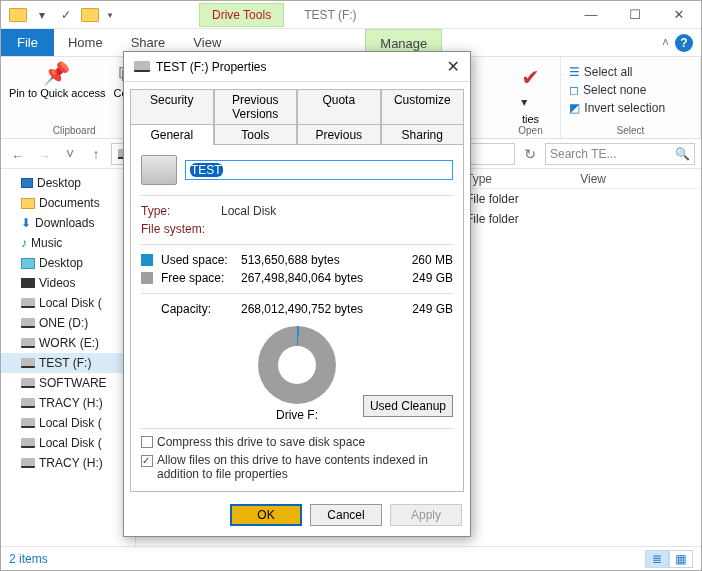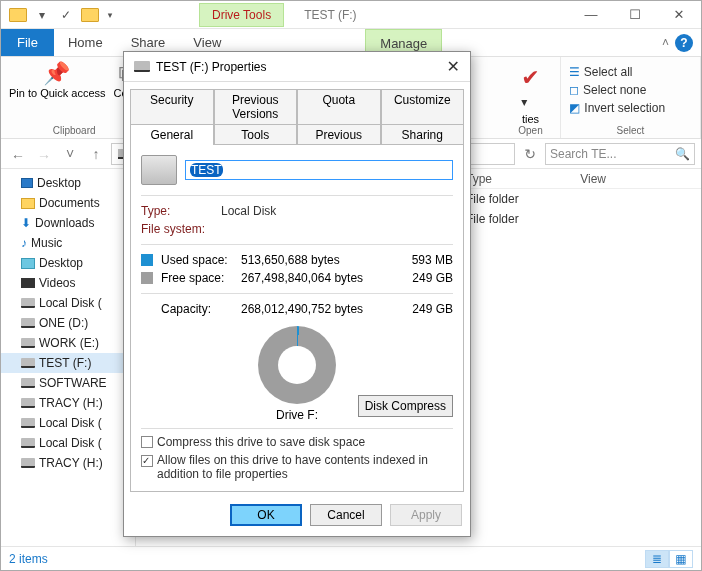--- a/index.html
+++ b/index.html
@@ -104,21 +104,21 @@
   .space-row .pretty { width:60px; text-align:right; }
   .used-sw { background:#1e90d2; }
   .free-sw { background:#9e9e9e; }
   .donut { width:78px;height:78px;border-radius:50%; background:conic-gradient(#1e90d2 0 0.8%, #9e9e9e 0 100%); margin:8px auto 0; position:relative; }
   .donut::after{content:"";position:absolute;inset:20px;background:#fff;border-radius:50%;}
   .drive-label { text-align:center; margin:4px 0 6px; }
   .cleanup-btn { position:absolute; right:10px; top:250px; border:1px solid #888; background:#eee; padding:3px 6px; font-size:12px; }
   .opt-row { margin:4px 0 0; }
   .m-buttons { display:flex; justify-content:flex-end; gap:8px; padding:6px 8px 10px; }
   .m-btn { width:72px; height:22px; border:1px solid #999; background:#eee; font-size:12px; display:flex; align-items:center; justify-content:center; }
-  .m-btn.primary { border:2px solid #0a64c2; background:#7dd3fc; }
+  .m-btn.primary { border:2px solid #0a64c2; background:#eab308; }
   .m-btn.disabled { color:#999; border-color:#ccc; }
 </style>
 </head>
 <body>
 
 <div class="titlebar">
   <div class="qa">
     <span class="tb-icon">
         <span class="folder-icon"></span>
       </span>
@@ -331,38 +331,38 @@
         <span class="v">Local Disk</span>
       </div>
     <div class="kv">
         <span class="k">File system:</span>
       </div>
     <div class="hr"></div>
     <div class="space-row">
       <span class="sw used-sw"></span>
       <span class="lbl">Used space:</span>
       <span class="bytes">513,650,688 bytes</span>
-      <span class="pretty">593 MB</span>
+      <span class="pretty">260 MB</span>
     </div>
     <div class="space-row">
       <span class="sw free-sw"></span>
       <span class="lbl">Free space:</span>
       <span class="bytes">267,498,840,064 bytes</span>
       <span class="pretty">249 GB</span>
     </div>
     <div class="hr"></div>
     <div class="space-row">
       <span style="width:20px;"></span>
       <span class="lbl">Capacity:</span>
       <span class="bytes">268,012,490,752 bytes</span>
       <span class="pretty">249 GB</span>
     </div>
     <div class="donut"></div>
     <div class="drive-label">Drive F:</div>
-    <div class="cleanup-btn">Disk Compress</div>
+    <div class="cleanup-btn">Used Cleanup</div>
     <div class="hr"></div>
     <div class="opt-row chk-row">
         <span class="sq"></span>
         <span>Compress this drive to save disk space</span>
       </div>
     <div class="opt-row chk-row" style="align-items:flex-start;">
         <span class="sq chk" style="margin-top:2px;"></span>
         <span style="flex:1;">Allow files on this drive to have contents indexed in addition to file properties</span>
       </div>
   </div>

